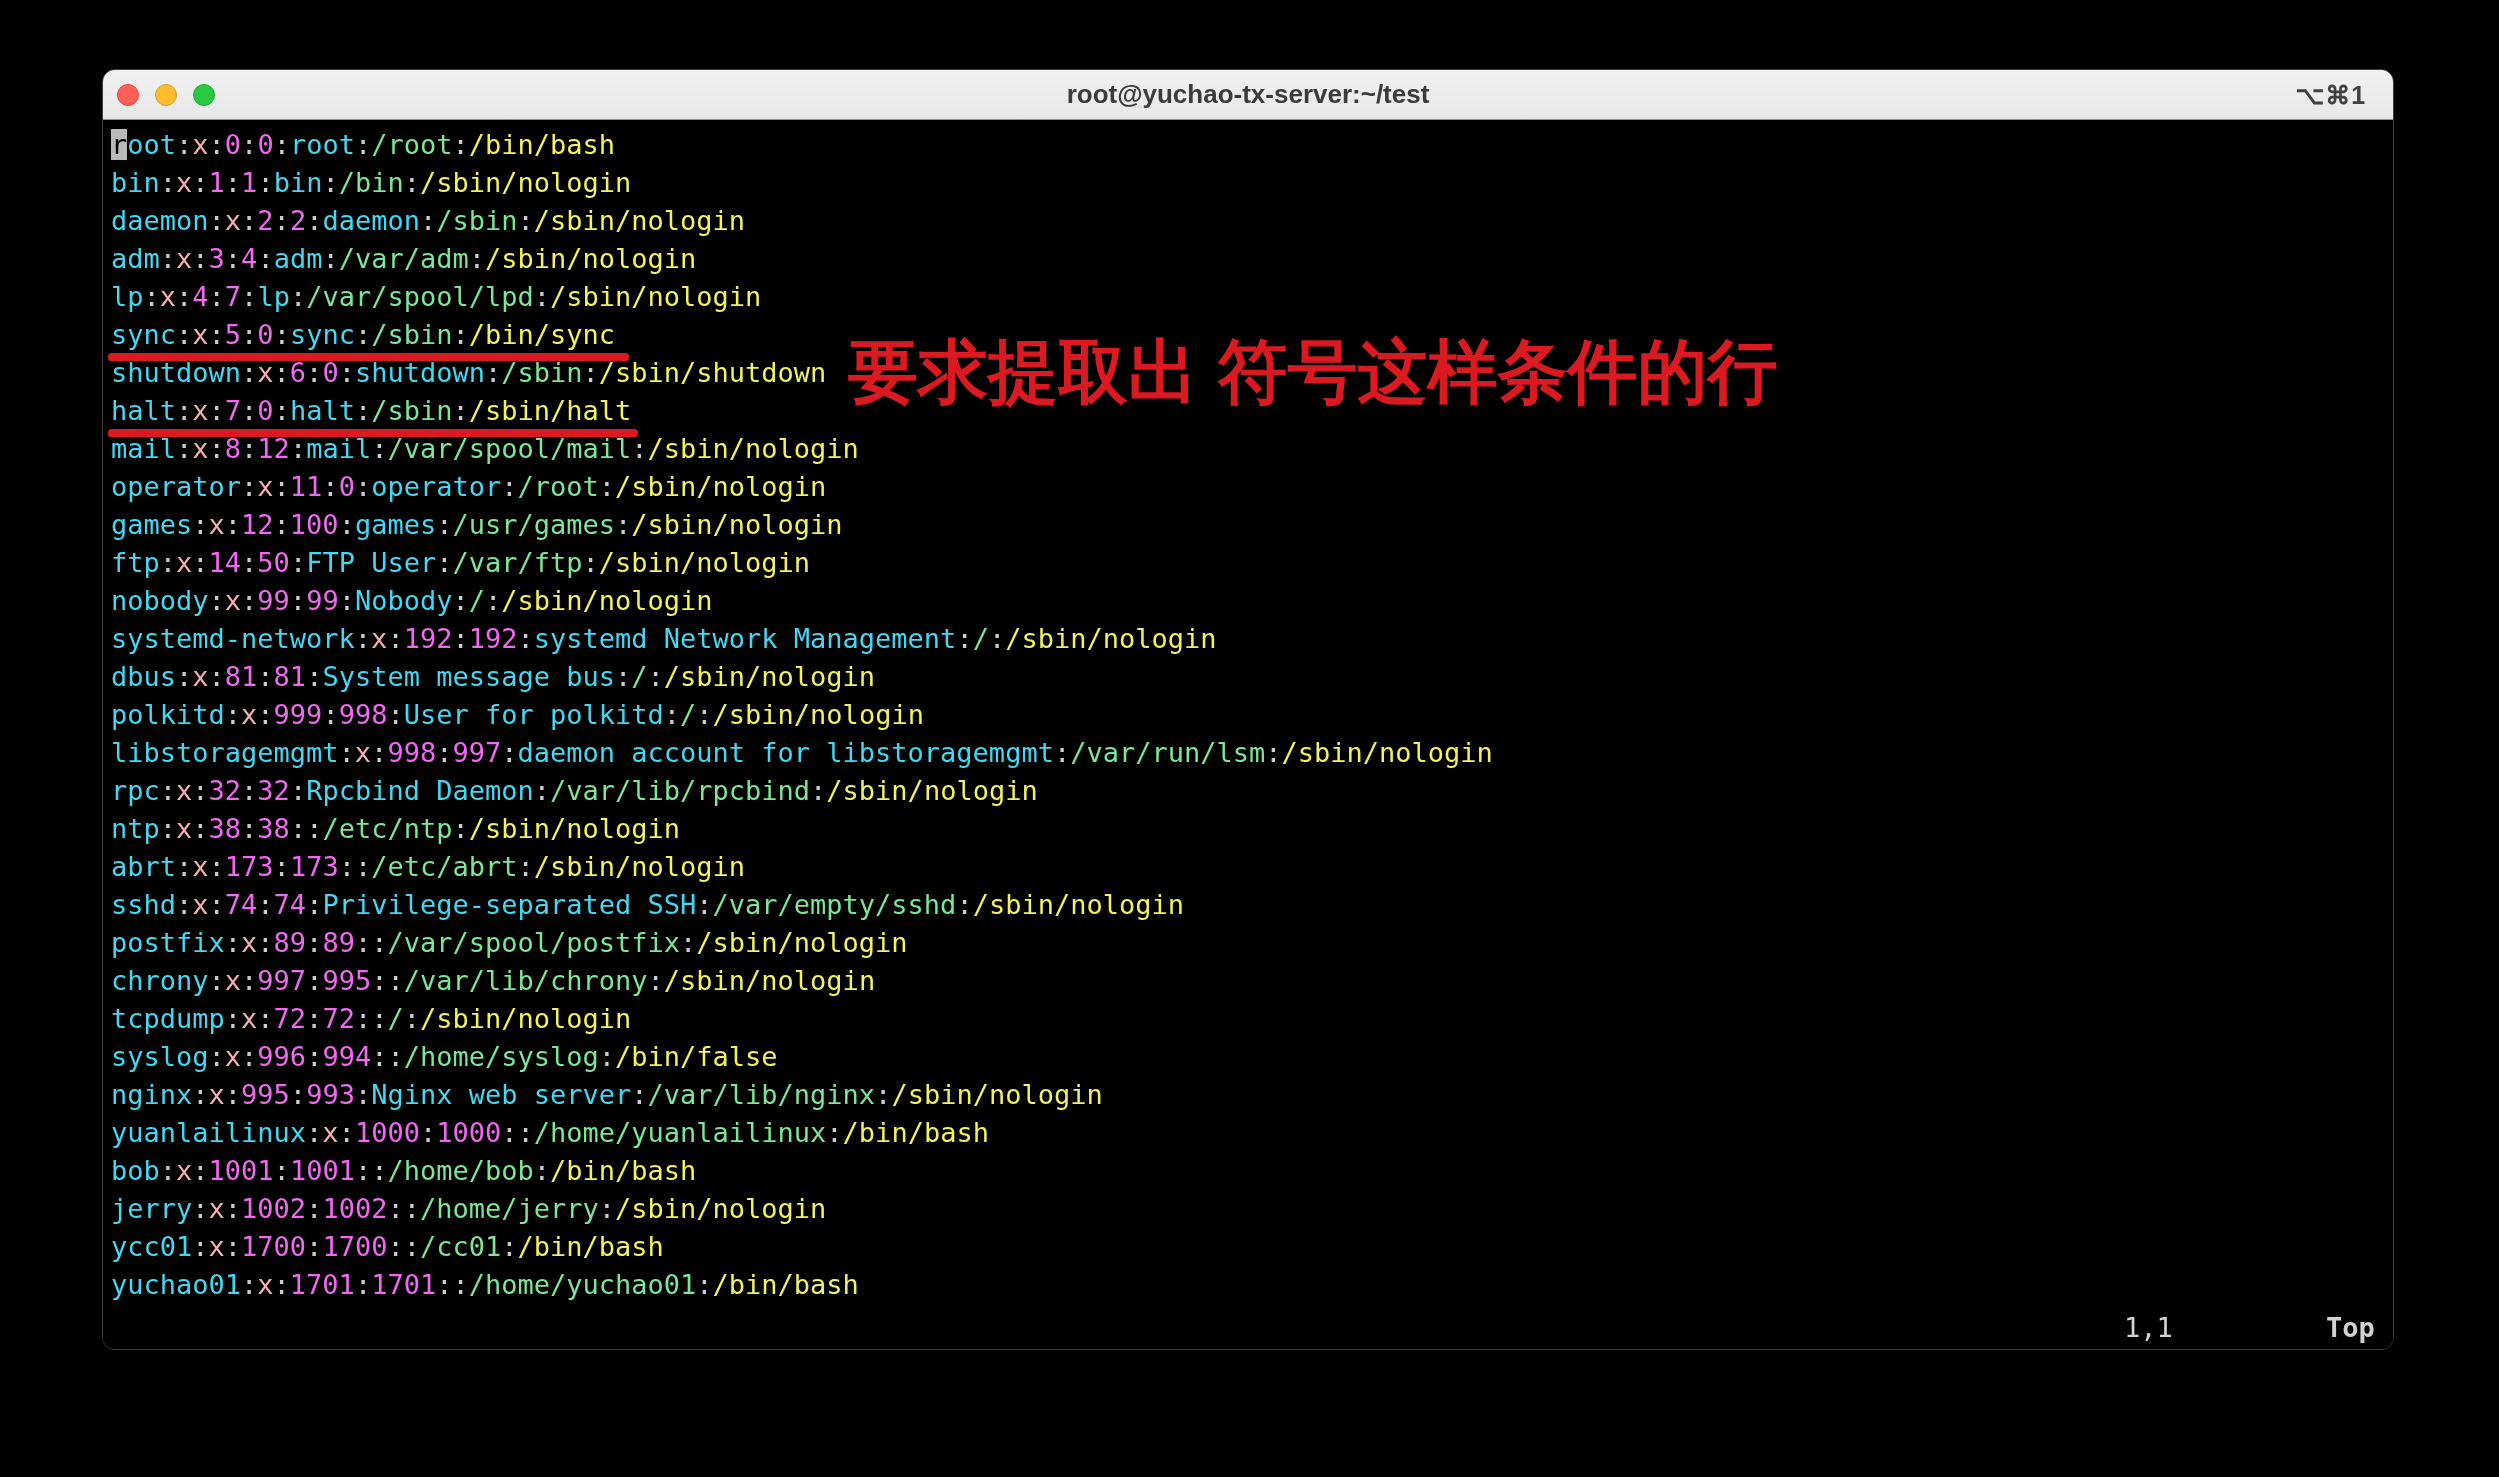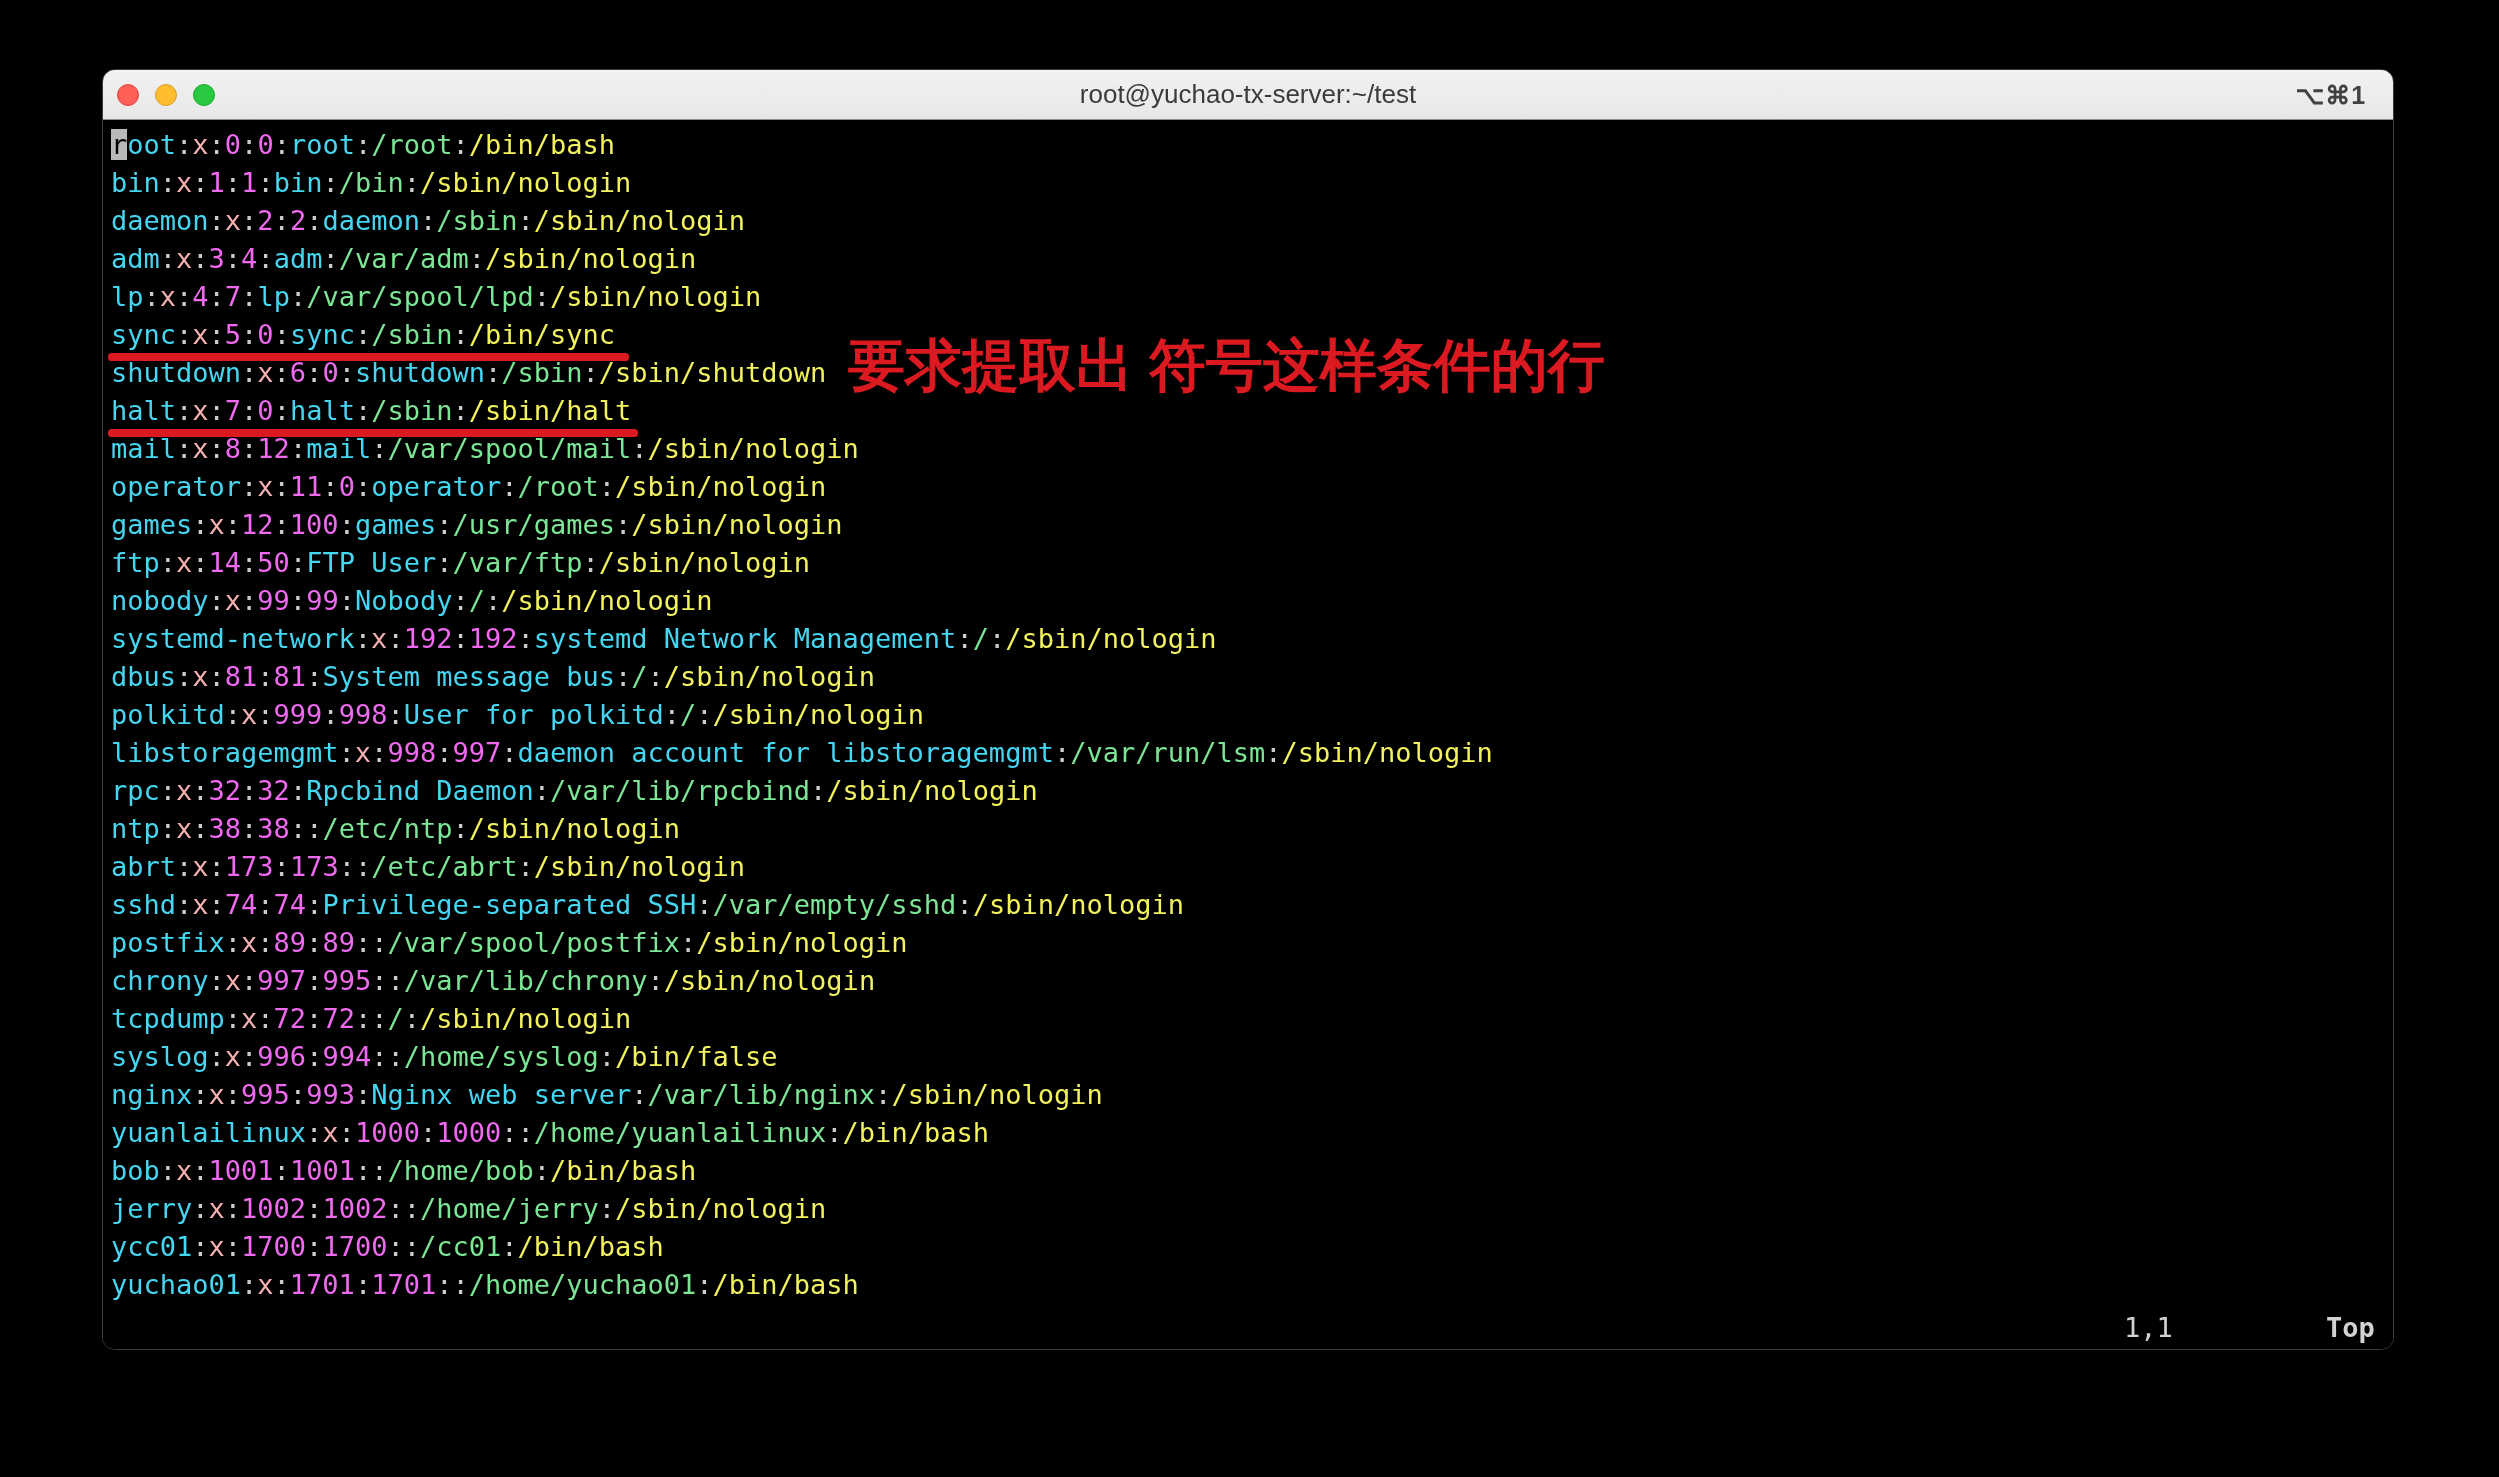--- a/index.html
+++ b/index.html
@@ -8,38 +8,38 @@
   .window{position:absolute;left:102px;top:69px;width:2292px;height:1281px;
           background:#000;border-radius:12.7px;border:0.9px solid #3c3c3c;
           box-shadow:0 16.3px 45px rgba(0,0,0,.8);overflow:hidden;box-sizing:border-box;}
   .titlebar{position:relative;height:49px;background:linear-gradient(#f2f2f2,#e7e7e7);
             border-bottom:1.8px solid #8e8e8e;}
   .tl{position:absolute;top:13.6px;width:22px;height:22px;border-radius:50%;}
   .tl.red{left:13.6px;background:#ff5f57;border:0.9px solid #e0443e;box-sizing:border-box;}
   .tl.yellow{left:52px;background:#febc2e;border:0.9px solid #d89e24;box-sizing:border-box;}
   .tl.green{left:90px;background:#28c840;border:0.9px solid #1aab29;box-sizing:border-box;}
   .title{position:absolute;left:0;right:0;top:0;height:49px;line-height:49px;
-         text-align:center;font-weight:400;font-size:26px;color:#3b3b3b;}
+         text-align:center;font-weight:700;font-size:26px;color:#3b3b3b;}
   .hotkey{position:absolute;right:27px;top:0;height:49px;line-height:51px;
           font-weight:700;font-size:25px;color:#414141;letter-spacing:0.9px;}
   .content{position:absolute;left:0;top:51px;right:0;bottom:0;background:#000;
            font-family:"DejaVu Sans Mono","Liberation Mono",monospace;
            font-size:27px;line-height:38px;white-space:pre;}
   .buffer{position:absolute;left:8px;top:5.4px;}
   .line{height:38px;}
   .ac,.ge{color:var(--c-account,#45d7f2);}
   .co{color:var(--c-colon,#c9cdd0);}
   .px{color:var(--c-x,#f7b0b2);}
   .num{color:var(--c-num,#f069f0);}
   .ho{color:var(--c-home,#7ce596);}
   .sh{color:var(--c-shell,#f2f25f);}
   .cursor{background:var(--c-cursor,#b9b9b9);color:#000;}
   .underline{position:absolute;left:4.5px;height:8.1px;border-radius:3.6px;
              background:var(--c-red,#da1a20);}
-  .annotation{position:absolute;left:745px;top:213px;font-size:57px;line-height:1.1;
+  .annotation{position:absolute;left:745px;top:213px;font-size:70px;line-height:1.1;
               font-weight:700;color:var(--c-red,#da1a20);
               font-family:"Liberation Sans","DejaVu Sans",sans-serif;white-space:pre;}
   .ruler{position:absolute;left:1993px;top:1188px;color:var(--c-status,#d2d2d2);margin-left:28px;}
   .scrollpos{position:absolute;left:2223px;top:1188px;color:var(--c-status,#d2d2d2);font-weight:bold;}
 </style>
 </head>
 <body>
 
 <div class="screen">
   <div class="window">

